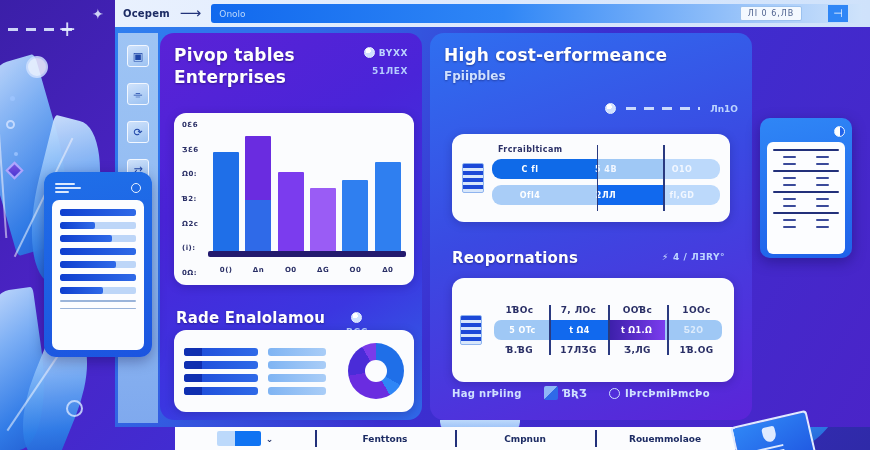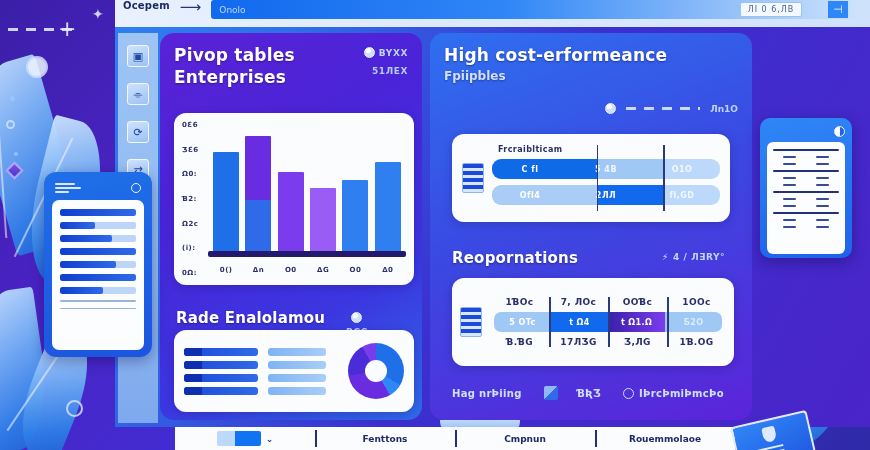--- a/index.html
+++ b/index.html
@@ -33,21 +33,21 @@
   .dash-line { position:absolute; height:3px; background: repeating-linear-gradient(90deg,#dbe8ff 0 10px, transparent 10px 18px); opacity:.9; }
   .plus-s { position:absolute; color:#e6eeff; font-size:22px; line-height:1; opacity:.9; }
   .diamond-s { position:absolute; transform: rotate(45deg);
     border:2px solid #b9a6ff; background: linear-gradient(135deg,#7b4ae0,#4a2ccf); opacity:.9; }
   .sparkle { position:absolute; color:#dfe9ff; font-size:14px; opacity:.9; }
 
   
   .toolbar {
     position:absolute; left:115px; top:0; width:755px; height:27px;
     background: linear-gradient(90deg,#e9f1fe 0%, #dfeafd 40%, #cfe2fb 100%);
-    display:flex; gap:10px; padding:0 8px;
+    display:flex; align-items:center; gap:10px; padding:0 8px;
   }
   .tb-label { font-size:10px; font-weight:700; color:#1c2b63; letter-spacing:.2px; }
   .tb-arrow { color:#22337a; font-size:15px; line-height:1; }
   .tb-url {
     flex:1; height:19px; border-radius:3px;
     background: linear-gradient(90deg,#1169ee 0%, #2f86f6 45%, #cfe3fb 100%);
     display:flex; align-items:center; padding:0 8px; color:#bcd8fb; font-size:9px;
     position:relative;
   }
   .tb-chip {
@@ -146,21 +146,21 @@
     background: repeating-linear-gradient(180deg,#1c49d8 0 4px,#d8e7fb 4px 7px);
     border:1px solid #8fb4ef; }
   .rt-body { flex:1; position:relative; }
   .rt-head { font-size:8px; color:#2a2f66; font-weight:700; letter-spacing:.4px;
     margin-bottom:5px; margin-left:6px; }
   .rt-row { display:flex; align-items:center; height:20px; border-radius:9px; overflow:hidden; margin-bottom:6px; }
   .rt-cell { flex:1; text-align:center; font-size:8px; font-weight:700; letter-spacing:.5px; }
   .vline { position:absolute; top:0; bottom:0; width:1.5px; background:#2a3a80; }
 
   .rep-title { position:absolute; left:452px; top:248px; }
-  .rep-card { position:absolute; left:452px; top:278px; width:282px; height:88px;
+  .rep-card { position:absolute; left:452px; top:278px; width:282px; height:104px;
     padding:6px 8px; display:flex; gap:8px; align-items:center; }
   .rep-grid { flex:1; position:relative; }
   .rep-line { display:flex; }
   .rep-line .c { flex:1; text-align:center; font-size:9px; font-weight:700; color:#2a2f66; letter-spacing:.4px; }
   .rep-bar { display:flex; height:20px; border-radius:7px; overflow:hidden; margin:5px 4px; }
   .rep-seg { display:flex; align-items:center; justify-content:center;
     font-size:8px; font-weight:700; letter-spacing:.4px; }
 
   .foot-row { position:absolute; left:452px; top:386px; width:290px;
     display:flex; align-items:center; gap:22px; }
@@ -411,21 +411,21 @@
         <span class="c">Ɓ.ƁG</span>
         <span class="c">17ЛƷG</span>
         <span class="c">Ʒ,ЛG</span>
         <span class="c">1Ɓ.OG</span>
       </div>
     </div>
   </div>
 
   <div class="foot-row">
     <span class="foot-txt">Hag nrÞiing</span>
-    <span style="display:flex; align-items:center; gap:19px;">
+    <span style="display:flex; align-items:center; gap:5px;">
       <span class="cube"></span>
       <span class="foot-txt">ƁƦƷ</span>
     </span>
     <span style="display:flex; align-items:flex-start; gap:5px;">
       <span class="circ-ic"></span>
       <span class="foot-txt">IÞrcÞmiÞmcÞo</span>
     </span>
   </div>
 
   <div class="doc-card">

